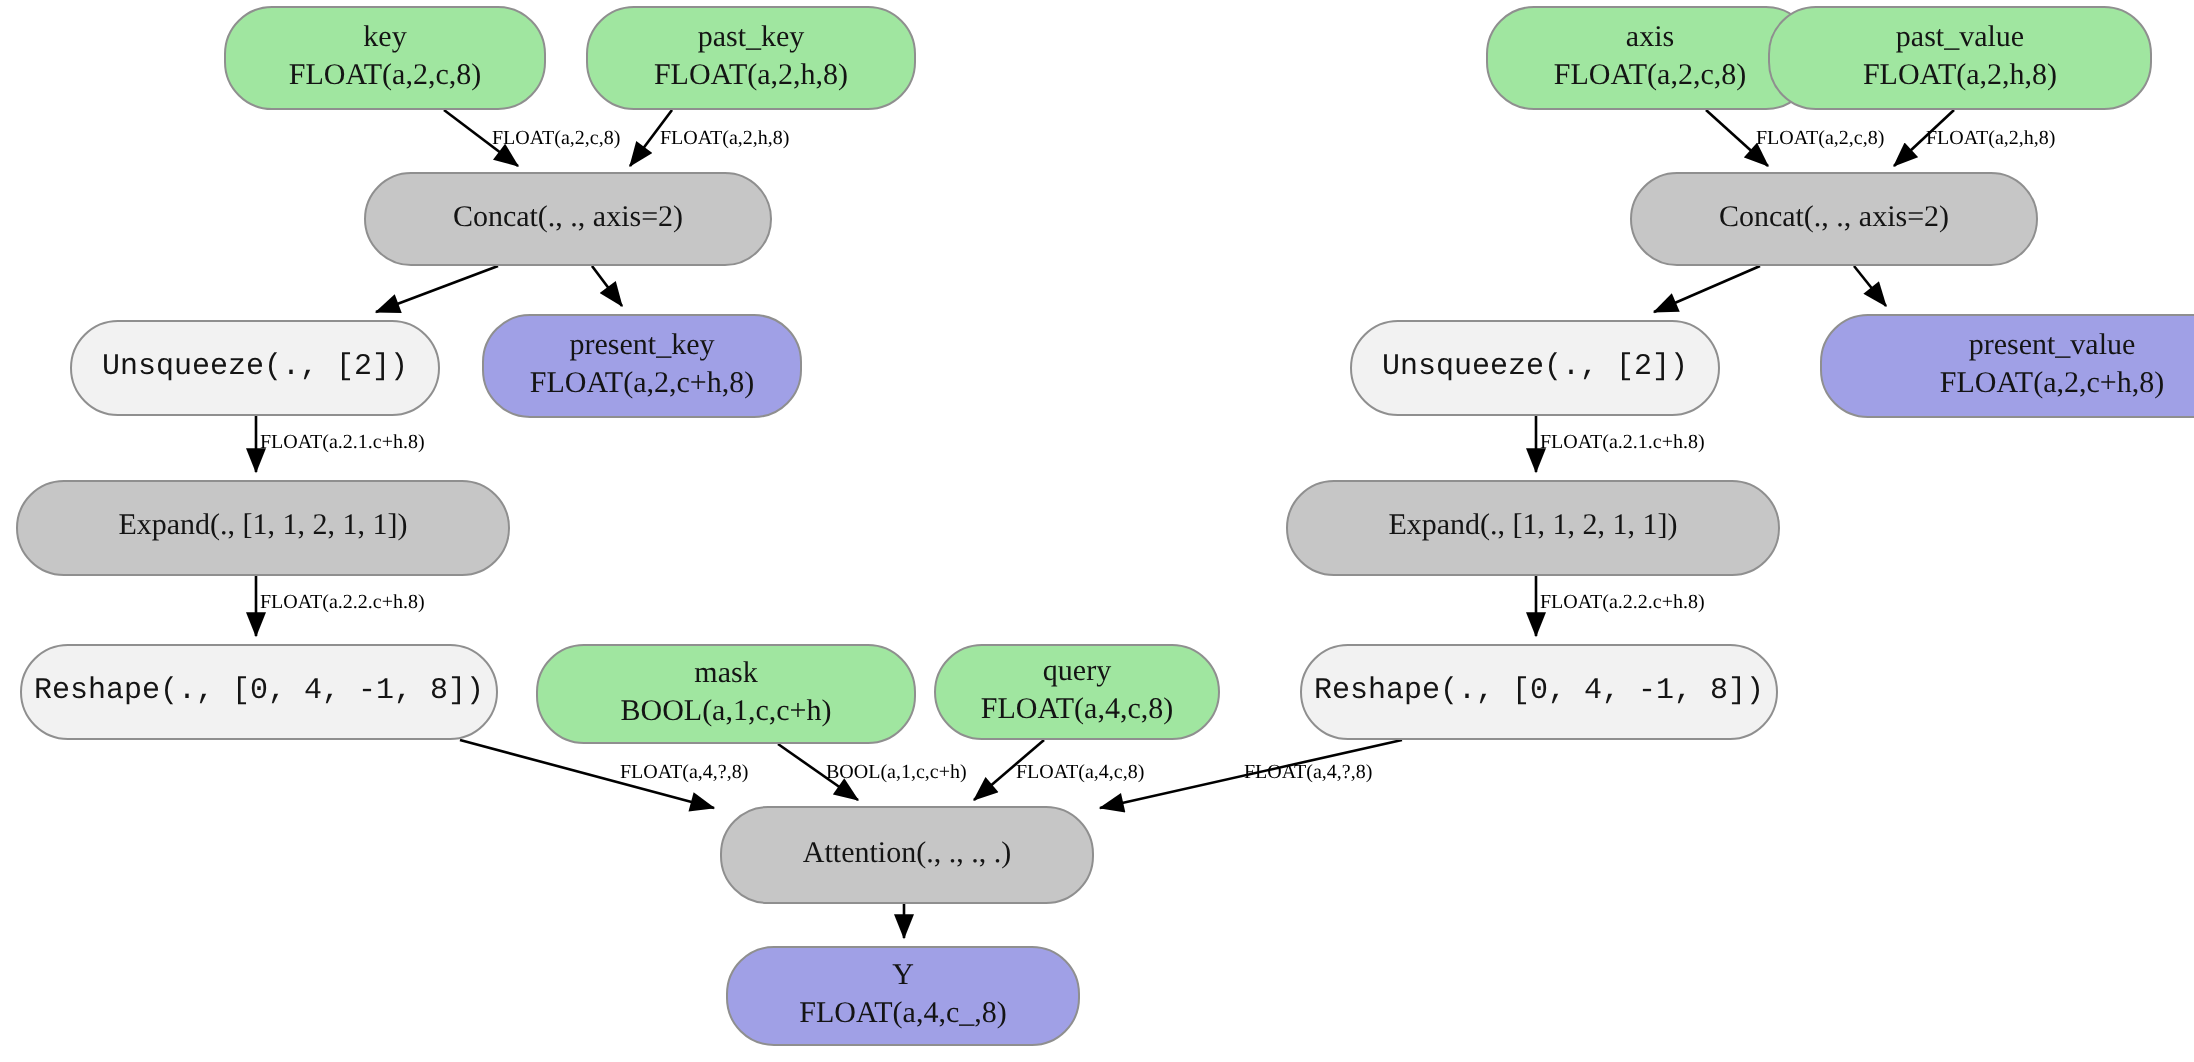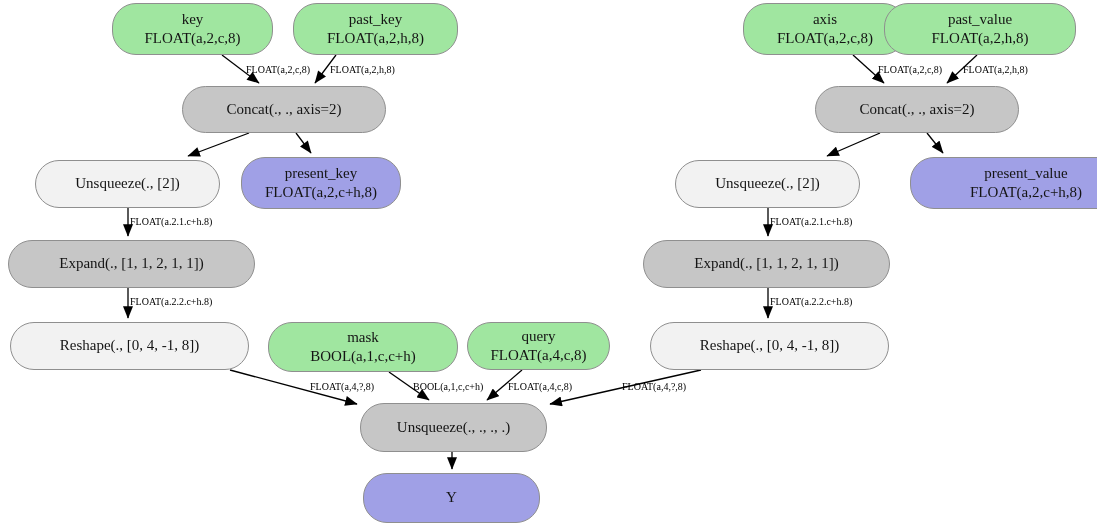--- a/index.html
+++ b/index.html
@@ -19,21 +19,21 @@
   .node{
     position:absolute;box-sizing:border-box;
     border:1.5px solid var(--border);border-radius:24px;
     display:flex;flex-direction:column;justify-content:center;align-items:center;
     color:#141414;font-size:15px;line-height:1.28;text-align:center;
     white-space:nowrap;
   }
   .input{background:var(--input-fill);}
   .output{background:var(--output-fill);}
   .op{background:var(--op-fill);}
-  .op-light{background:var(--op-light-fill);}
+  .op-light{background:var(--op-light-fill);font-family:Liberation Mono, monospace;}
   .elabel{
     position:absolute;font-size:10px;color:#000;white-space:nowrap;
     font-family:"Liberation Serif","DejaVu Serif",serif;
   }
   svg line{stroke:var(--edge);stroke-width:1.3px;}
 </style>
 </head>
 <body>
 
 <div class="canvas">
@@ -116,24 +116,25 @@
     <div>FLOAT(a,2,c+h,8)</div>
   </div>
   <div class="node op" style="left:643px;top:240px;width:247px;height:48px">
     <div>Expand(., [1, 1, 2, 1, 1])</div>
   </div>
   <div class="node op-light" style="left:650px;top:322px;width:239px;height:48px">
     <div>Reshape(., [0, 4, -1, 8])</div>
   </div>
 
   <div class="node op" style="left:360px;top:403px;width:187px;height:49px">
-    <div>Unsqueeze(., ., ., .)</div>
+    <div>Attention(., ., ., .)</div>
   </div>
   <div class="node output" style="left:363px;top:473px;width:177px;height:50px">
     <div>Y</div>
+    <div>FLOAT(a,4,c_,8)</div>
   </div>
 
   <div class="elabel" style="left:246px;top:64px">FLOAT(a,2,c,8)</div>
   <div class="elabel" style="left:330px;top:64px">FLOAT(a,2,h,8)</div>
   <div class="elabel" style="left:130px;top:216px">FLOAT(a.2.1.c+h.8)</div>
   <div class="elabel" style="left:130px;top:296px">FLOAT(a.2.2.c+h.8)</div>
   <div class="elabel" style="left:310px;top:381px">FLOAT(a,4,?,8)</div>
   <div class="elabel" style="left:413px;top:381px">BOOL(a,1,c,c+h)</div>
   <div class="elabel" style="left:508px;top:381px">FLOAT(a,4,c,8)</div>
   <div class="elabel" style="left:622px;top:381px">FLOAT(a,4,?,8)</div>

